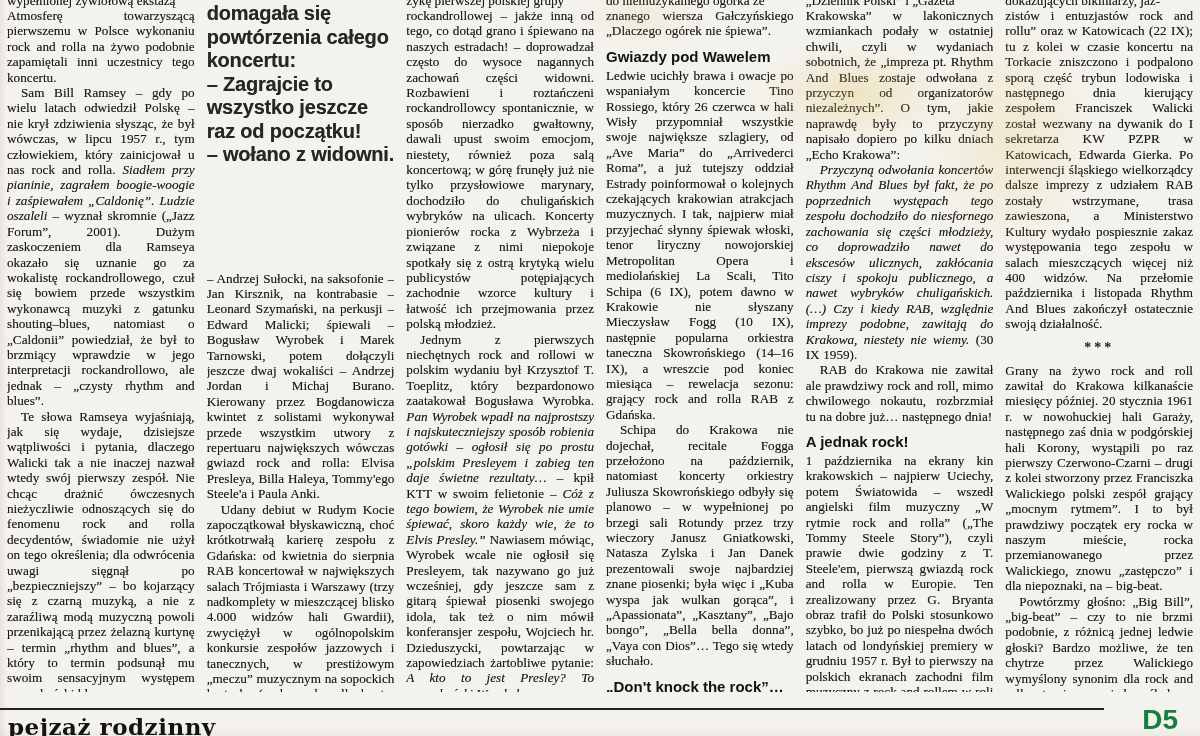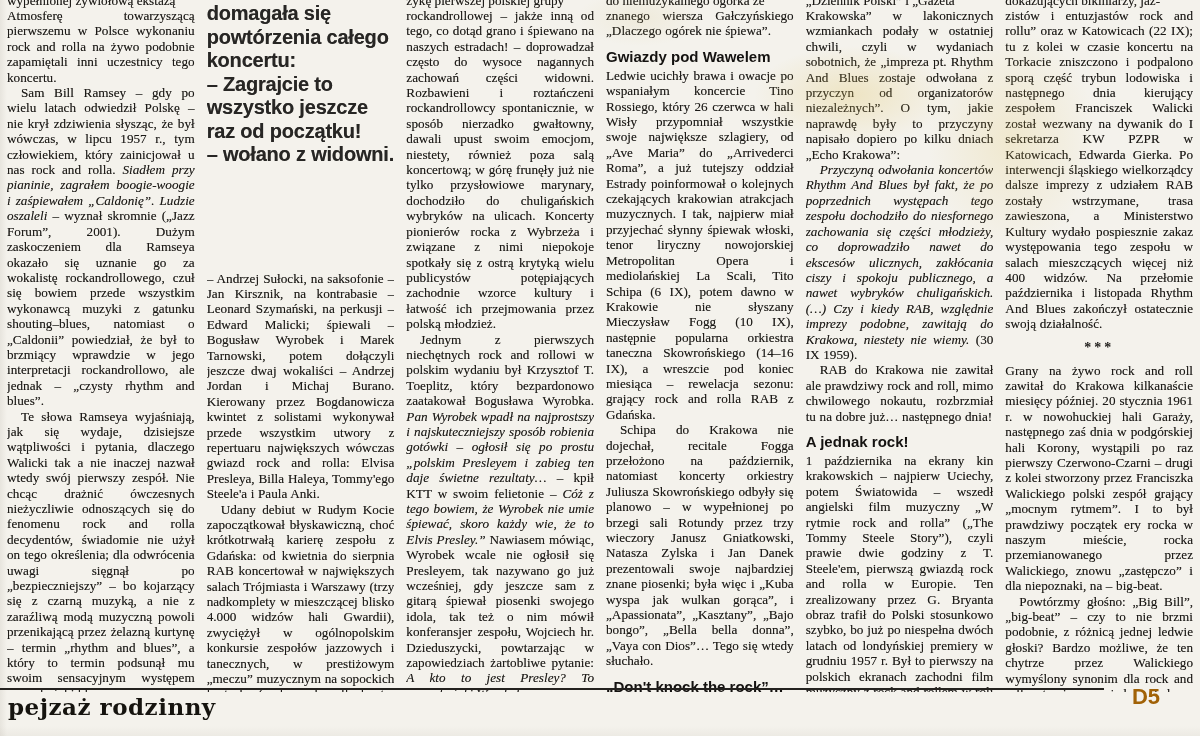--- a/index.html
+++ b/index.html
@@ -45,34 +45,34 @@
     font-family:"Liberation Sans","DejaVu Sans",sans-serif;
     font-weight:700;font-size:20px;line-height:23.5px;
     color:#272624;white-space:pre-line;margin:2px 0 104px;
     letter-spacing:-0.2px;text-shadow:0 0 0.5px rgba(20,18,15,0.5);
   }
   .stars{
     text-align:center;font-weight:700;font-size:14px;
     letter-spacing:3px;margin:8px 0 7px;color:#1c1a17;
   }
   .folio{
-    position:absolute;left:0;right:0;bottom:0;height:48px;z-index:6;
+    position:absolute;left:0;right:0;bottom:0;height:28px;z-index:6;
   }
   .folio-rule{
     position:absolute;left:0;top:0;width:1104px;height:2px;background:#24221f;
   }
   .folio-section{
     position:absolute;left:8px;top:5px;
     font-family:"DejaVu Serif","Liberation Serif",serif;
     font-weight:700;font-size:23px;letter-spacing:0.5px;color:#16140f;
   }
   .folio-page{
-    position:absolute;right:40px;top:-4px;
+    position:absolute;right:22px;top:-4px;
     font-family:"Liberation Sans","DejaVu Sans",sans-serif;
-    font-weight:700;font-size:22px;color:#a16207;
+    font-weight:700;font-size:28px;color:#15803d;
   }
 </style>
 </head>
 <body>
 
 <div class="scan-tint"></div>
 
 <div class="columns">
     <div class="col">
       <div class="cutline">

